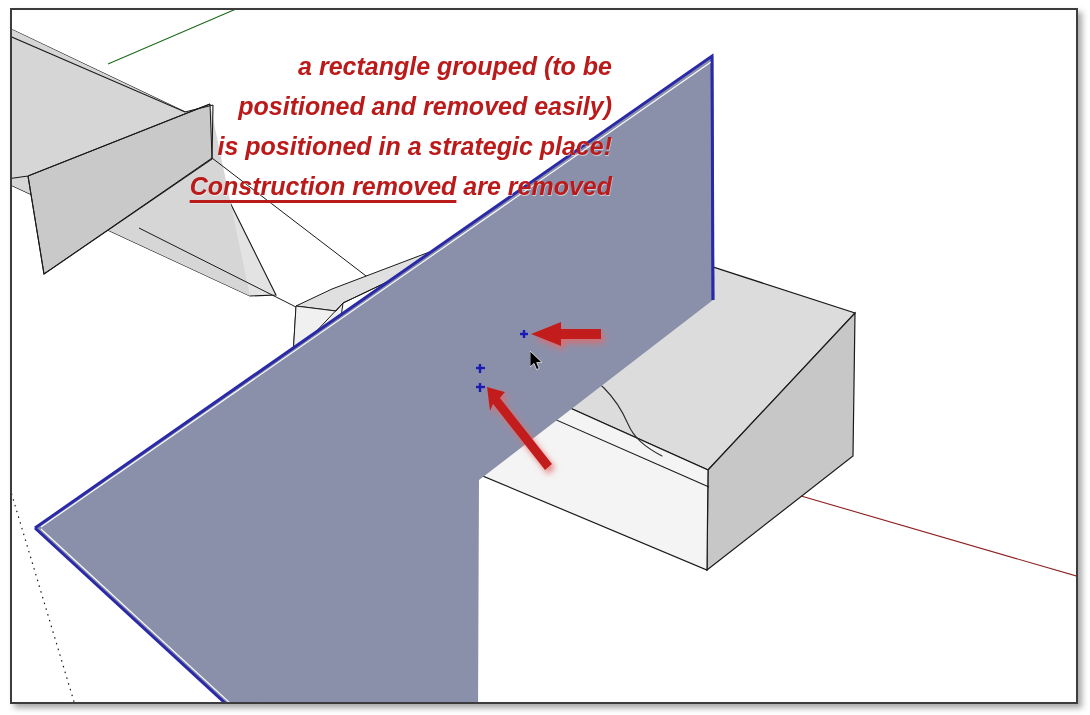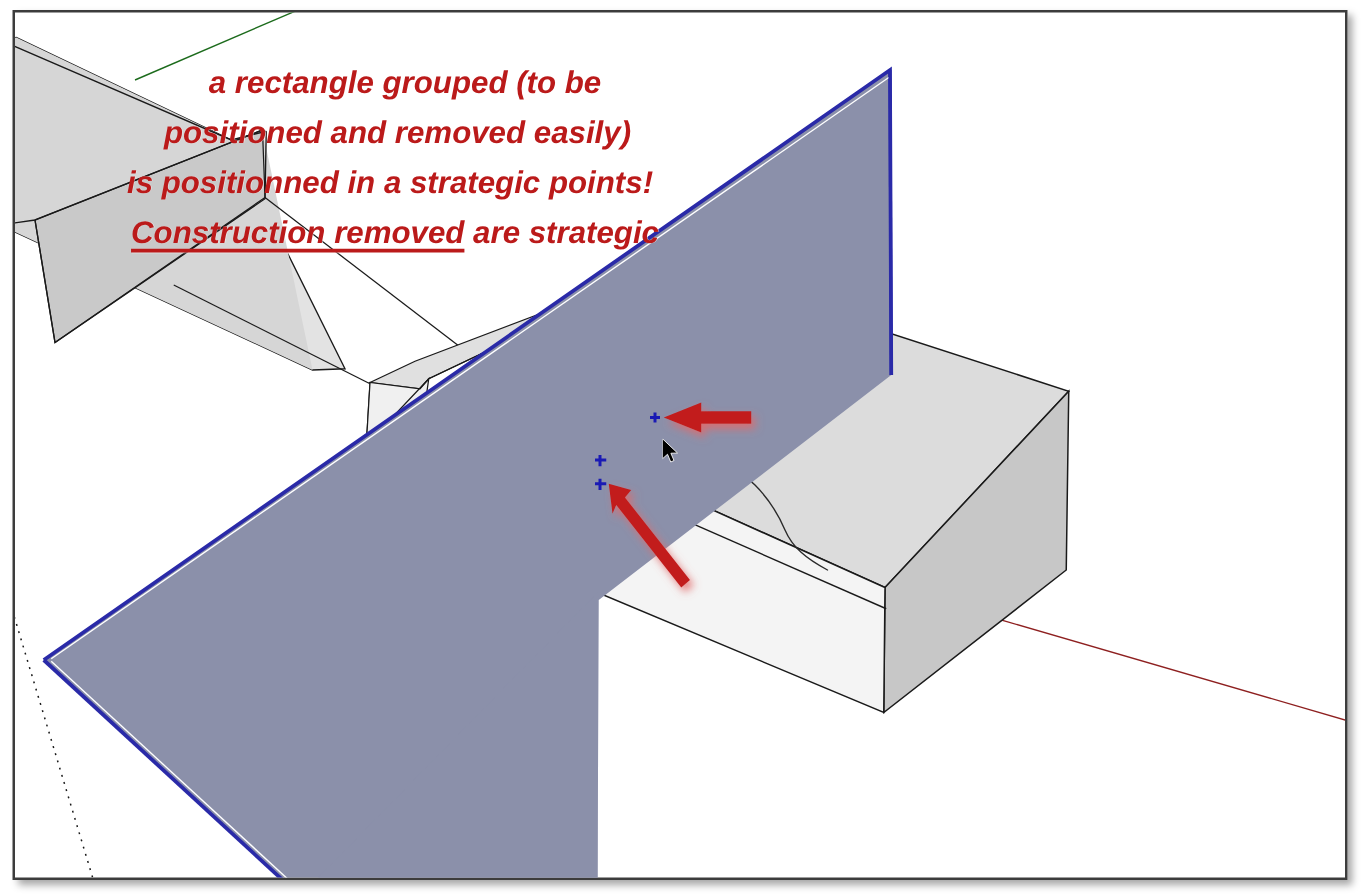--- a/index.html
+++ b/index.html
@@ -56,20 +56,21 @@
   .anno-line {
     font-family: "Liberation Sans", sans-serif;
     font-style: italic;
     font-weight: bold;
     font-size: 25px;
     line-height: 40px;
     color: #bb1a1a;
     white-space: nowrap;
     letter-spacing: 0px;
     text-shadow: 0.5px 0.5px 0 rgba(255,255,255,0.55);
+    text-align: right;
   }
   .anno-line .underlined {
     text-decoration: underline;
     text-decoration-thickness: 3px;
     text-underline-offset: 5px;
   }
   #anno-line-1 { padding-left: 24px; }
   #anno-line-2 { padding-left: 12px; }
   #anno-line-3 { padding-left: 0px; }
   #anno-line-4 { padding-left: 8px; }
@@ -182,22 +183,22 @@
         <g>
           <path d="M 487,387 L 505,392 L 500,398 L 552,464 L 545,470 L 493,404 L 490,411 Z" fill="#c21d1d" stroke="none"></path>
         </g>
       </g>
 
     </svg>
 
     <div id="annotation-block">
       <div class="anno-line" id="anno-line-1">a rectangle grouped (to be</div>
       <div class="anno-line" id="anno-line-2">positioned and removed easily)</div>
-      <div class="anno-line" id="anno-line-3">is positionned in a strategic points!</div>
-      <div class="anno-line" id="anno-line-4"><span class="underlined">Construction removed</span><span> are strategic</span></div>
+      <div class="anno-line" id="anno-line-3">is positioned in a strategic place!</div>
+      <div class="anno-line" id="anno-line-4"><span class="underlined">Construction removed</span><span> are removed</span></div>
     </div>
 
     <svg id="mouse-cursor" viewBox="0 0 14 20">
       <polygon points="0,0 0,16 4,12.4 6.6,18.6 9.2,17.4 6.7,11.6 12,11.4" fill="#000000" stroke="#ffffff" stroke-width="0.7"></polygon>
     </svg>
 
   </div>
 </div>
 
 </body></html>

